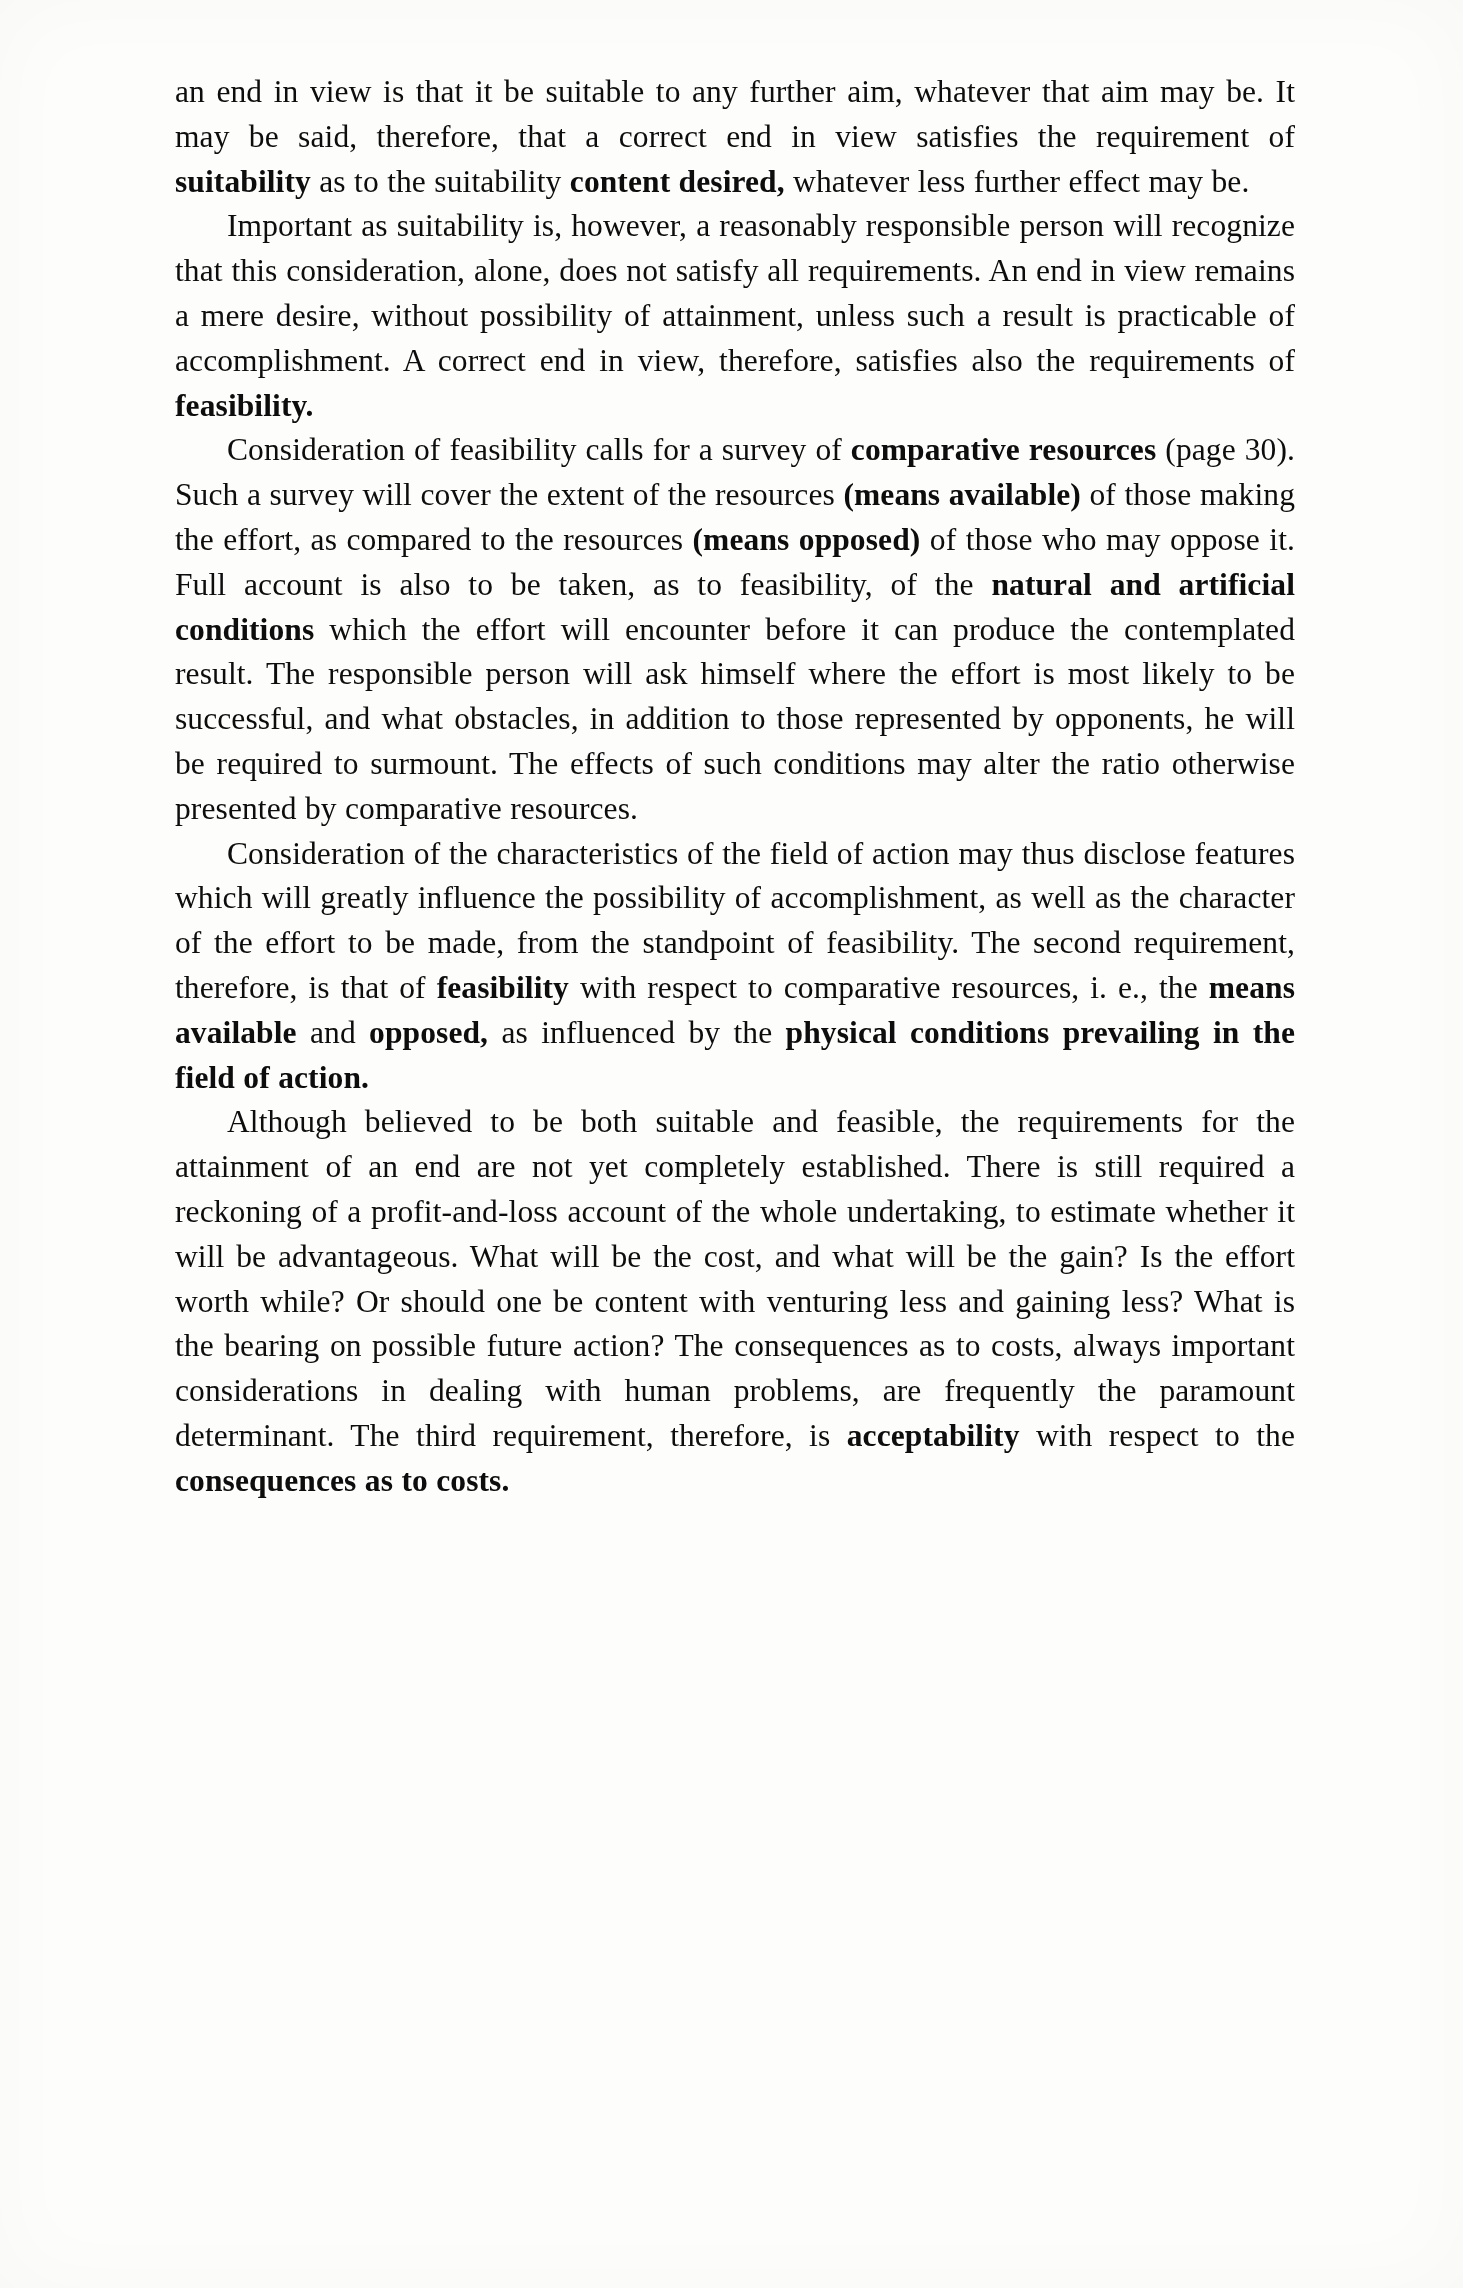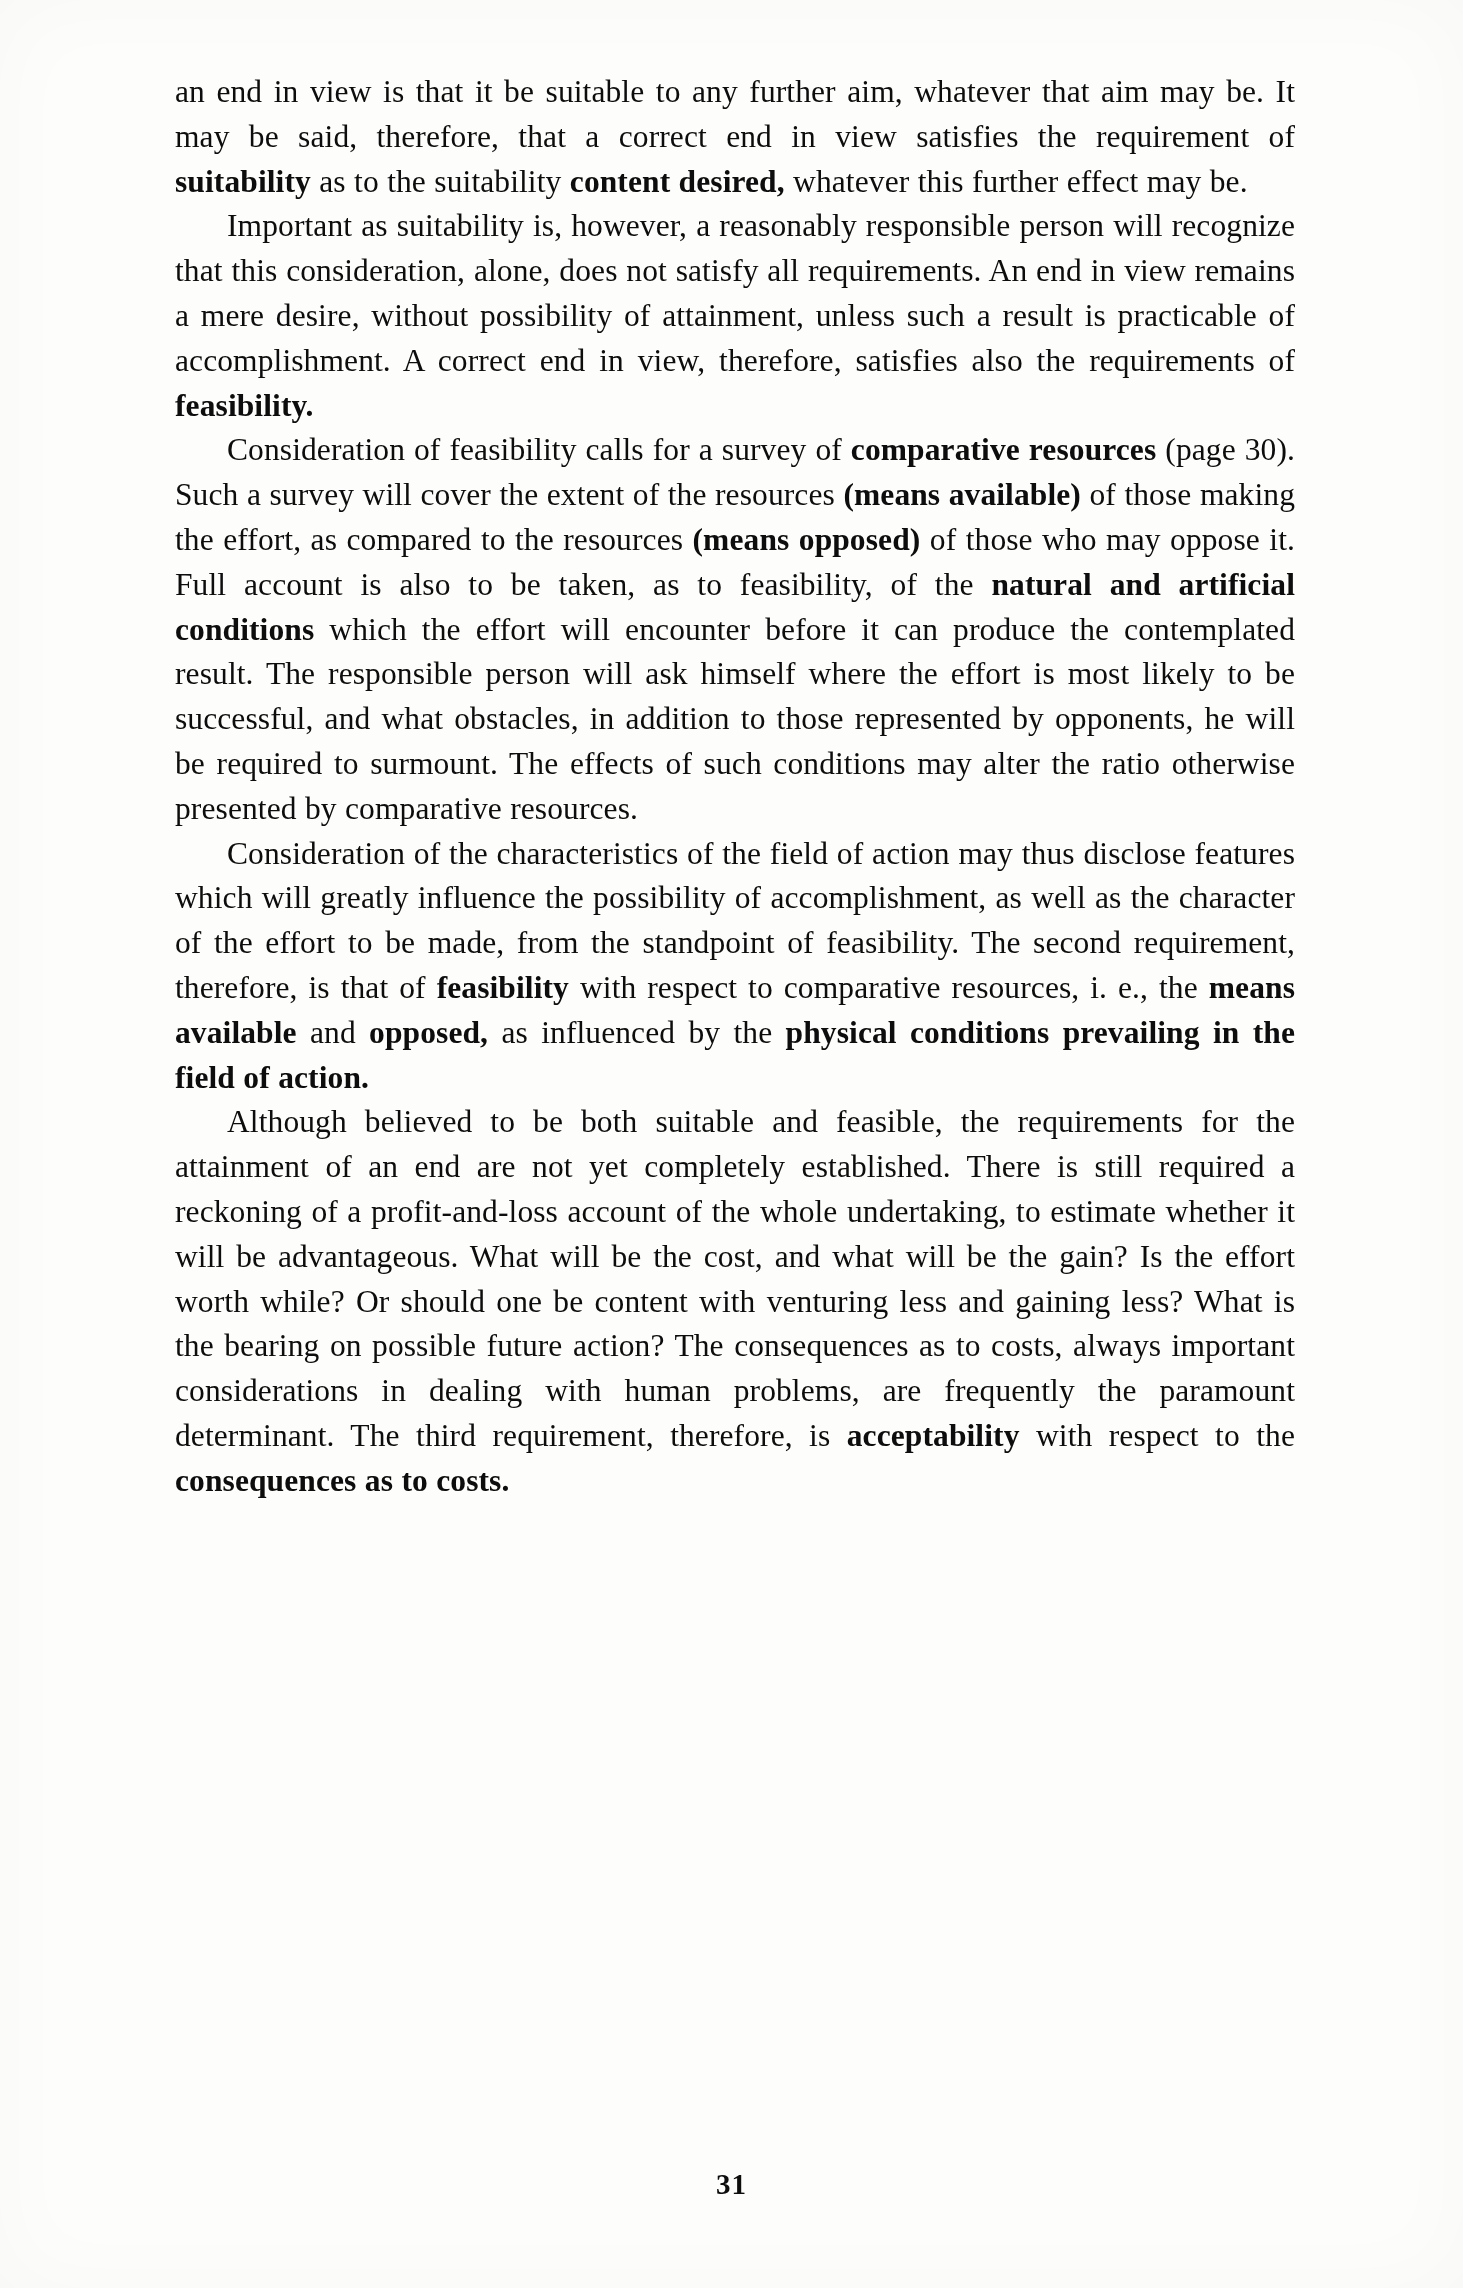--- a/index.html
+++ b/index.html
@@ -62,20 +62,19 @@
     inset: 0;
     pointer-events: none;
     box-shadow: inset 0 0 90px rgba(0,0,0,0.025);
   }
 </style>
 </head>
 <body>
 
 <div class="page">
   <div class="textblock" id="body-text">
-      <p class="first"><span>an end in view is that it be suitable to any further aim, whatever that aim may be. It may be said, therefore, that a correct end in view satisfies the requirement of </span><b>suitability</b><span> as to the suitability </span><b>content desired,</b><span> whatever this further effect may be.</span></p>
+      <p class="first"><span>an end in view is that it be suitable to any further aim, whatever that aim may be. It may be said, therefore, that a correct end in view satisfies the requirement of </span><b>suitability</b><span> as to the suitability </span><b>content desired,</b><span> whatever less further effect may be.</span></p>
       <p class="indent"><span>Important as suitability is, however, a reasonably responsible person will recognize that this consideration, alone, does not satisfy all requirements. An end in view remains a mere desire, without possibility of attainment, unless such a result is practicable of accomplishment. A correct end in view, therefore, satisfies also the requirements of </span><b>feasibility.</b></p>
       <p class="indent"><span>Consideration of feasibility calls for a survey of </span><b>comparative resources</b><span> (page 30). Such a survey will cover the extent of the resources </span><b>(means available)</b><span> of those making the effort, as compared to the resources </span><b>(means opposed)</b><span> of those who may oppose it. Full account is also to be taken, as to feasibility, of the </span><b>natural and artificial conditions</b><span> which the effort will encounter before it can produce the contemplated result. The responsible person will ask himself where the effort is most likely to be successful, and what obstacles, in addition to those represented by opponents, he will be required to surmount. The effects of such conditions may alter the ratio otherwise presented by comparative resources.</span></p>
       <p class="indent"><span>Consideration of the characteristics of the field of action may thus disclose features which will greatly influence the possibility of accomplishment, as well as the character of the effort to be made, from the standpoint of feasibility. The second requirement, therefore, is that of </span><b>feasibility</b><span> with respect to comparative resources, i. e., the </span><b>means available</b><span> and </span><b>opposed,</b><span> as influenced by the </span><b>physical conditions prevailing in the field of action.</b></p>
       <p class="indent"><span>Although believed to be both suitable and feasible, the requirements for the attainment of an end are not yet completely established. There is still required a reckoning of a profit-and-loss account of the whole undertaking, to estimate whether it will be advantageous. What will be the cost, and what will be the gain? Is the effort worth while? Or should one be content with venturing less and gaining less? What is the bearing on possible future action? The consequences as to costs, always important considerations in dealing with human problems, are frequently the paramount determinant. The third requirement, therefore, is </span><b>acceptability</b><span> with respect to the </span><b>consequences as to costs.</b></p>
     </div>
-  <div class="pagenum">31</div>
 </div>
 
 </body></html>

